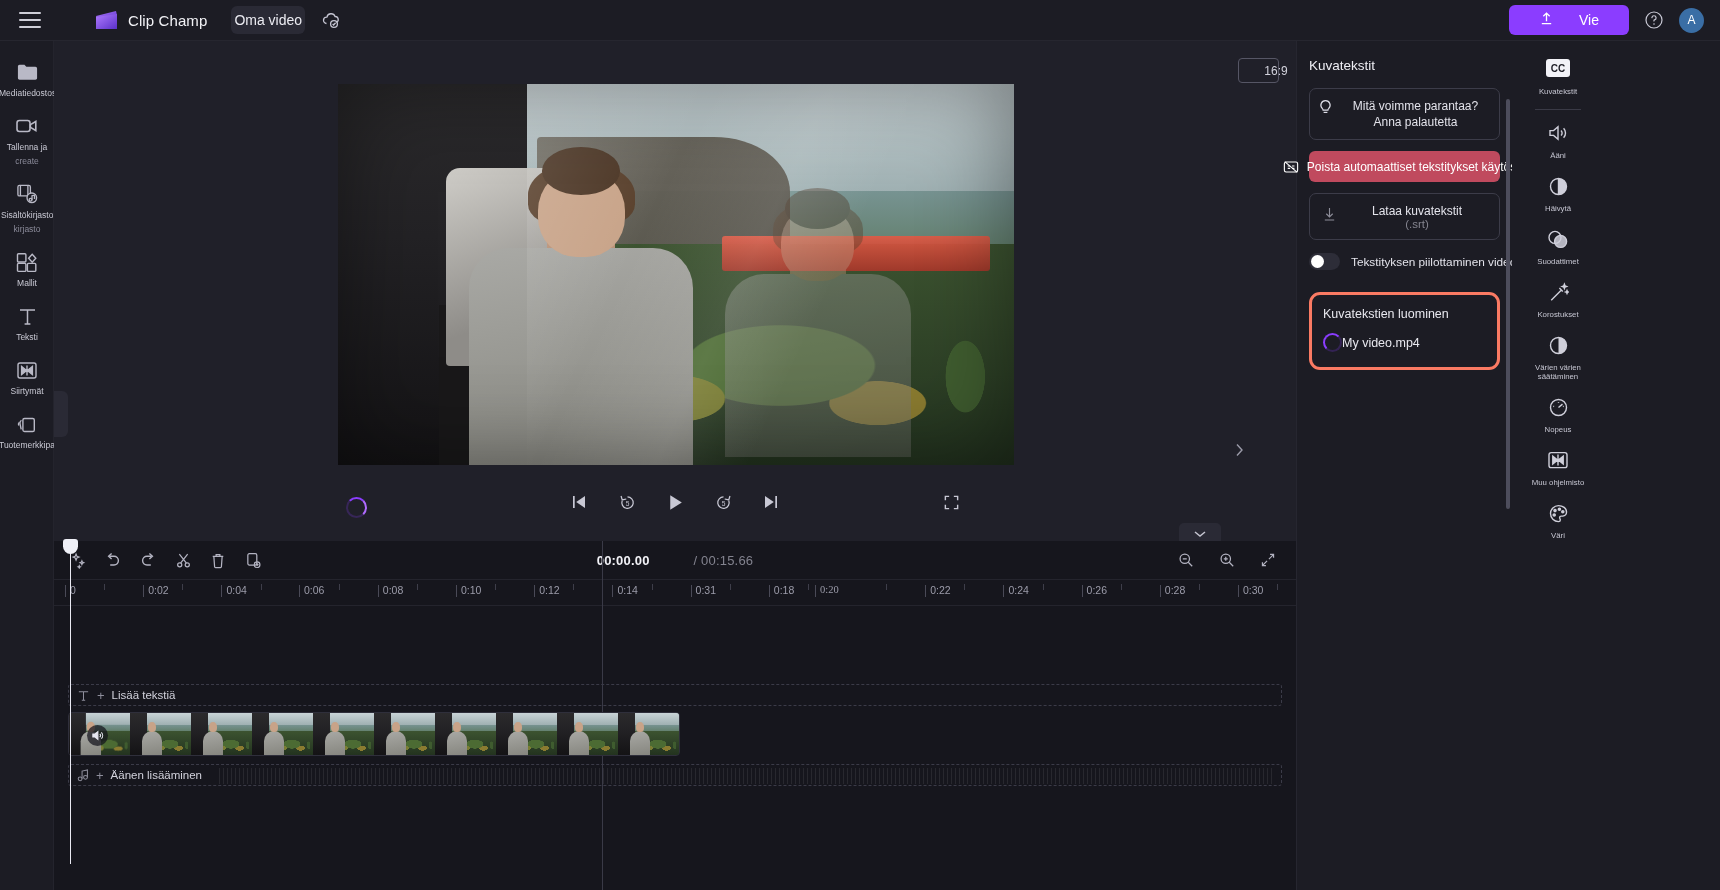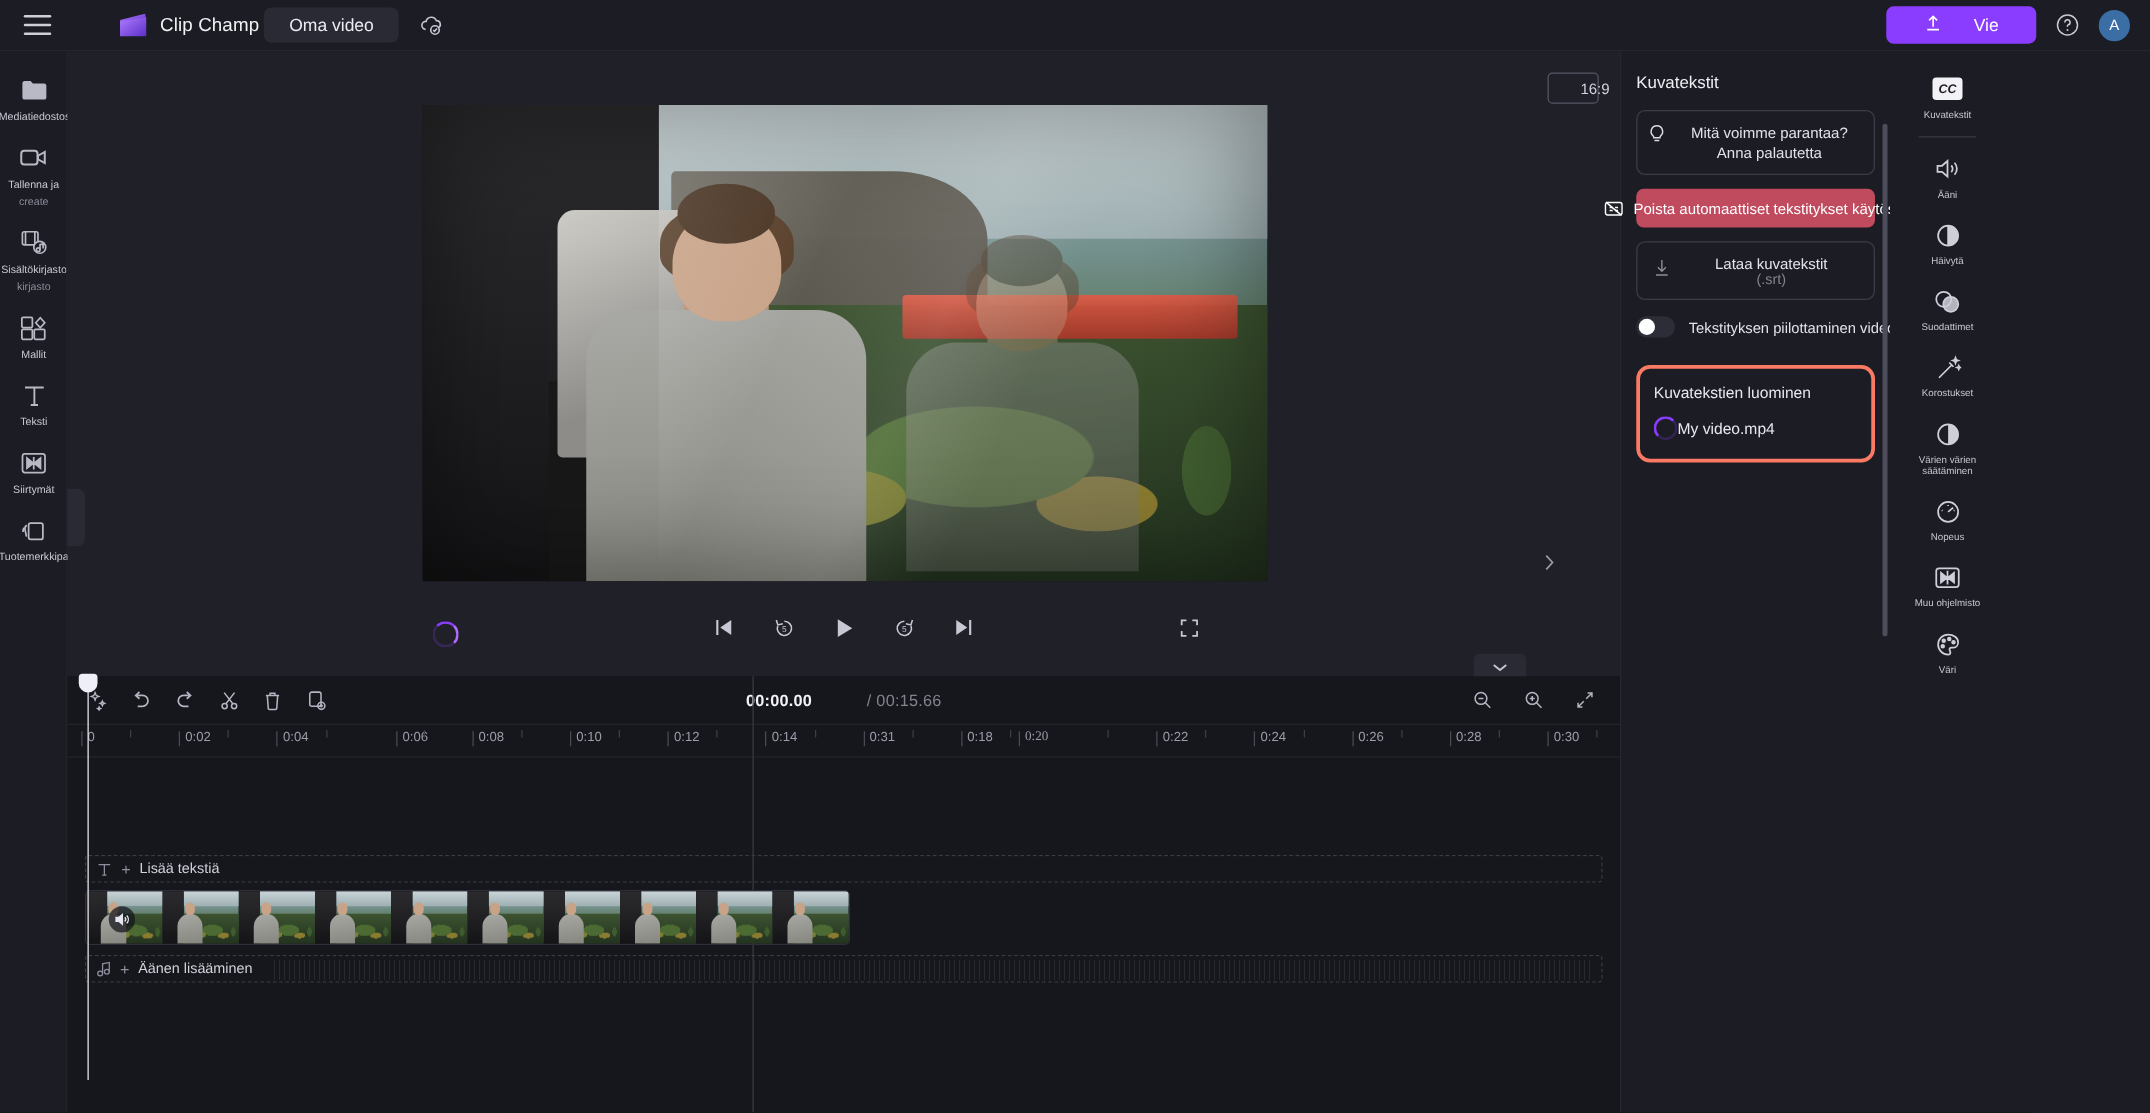--- a/index.html
+++ b/index.html
@@ -18,21 +18,21 @@
     background: #1c1c24;
     display: flex; align-items: center;
     border-bottom: 1px solid #26262f;
   }
   .hamburger { width: 22px; height: 16px; margin-left: 19px; display: flex; flex-direction: column; justify-content: space-between; cursor: pointer; }
   .hamburger i { display: block; height: 2px; background: #cfcfd8; border-radius: 1px; }
   .brand { display: flex; align-items: center; margin-left: 52px; gap: 9px; }
   .brand-logo { width: 26px; height: 20px; position: relative; }
   .brand-name { font-size: 15px; color: #f2f2f6; letter-spacing: .1px; }
   .proj-chip {
-    margin-left: 4px; height: 28px; padding: 0 20px;
+    margin-left: 24px; height: 28px; padding: 0 3px;
     background: #2a2a35; border-radius: 6px;
     display: flex; align-items: center; font-size: 14px; color: #ececf2;
     cursor: pointer;
   }
   .cloud-ic { margin-left: 14px; width: 24px; height: 24px; display: flex; align-items: center; justify-content: center; cursor: pointer; }
   .topbar-right { margin-left: auto; display: flex; align-items: center; gap: 14px; padding-right: 16px; }
   .btn-export {
     height: 30px; width: 120px; background: #8b3dff; border: none; border-radius: 6px;
     color: #fff; font-size: 14px; font-family: "Liberation Sans", sans-serif;
     display: flex; align-items: center; justify-content: center; gap: 25px; cursor: pointer;
@@ -231,21 +231,21 @@
   .rp-scrollbar { position: absolute; right: 2px; top: 58px; width: 4px; height: 410px;
     background: #4d4d5c; border-radius: 2px; cursor: pointer; }
 
   
   .farrail {
     position: absolute; left: 1512px; top: 41px; width: 208px; height: 849px;
     background: #1c1c24; padding-top: 9px;
   }
   .fr-item { width: 64px; margin-left: 14px; padding: 9px 0 7px; display: flex; flex-direction: column;
     align-items: center; gap: 4px; cursor: pointer; }
-  .fr-item .ic { width: 24px; height: 24px; display: flex; align-items: center; justify-content: center; color: #cfcfda; font-style: italic; }
+  .fr-item .ic { width: 24px; height: 24px; display: flex; justify-content: center; color: #cfcfda; }
   .fr-item .lb { font-size: 7.8px; line-height: 9px; color: #c6c6d2; text-align: center; width: 68px; }
   .fr-divider { width: 46px; height: 1px; background: #3a3a46; margin: 6px 0 4px 23px; }
   .cc-badge { width: 25px; height: 18px; background: #f2f2f7; border-radius: 3px;
     display: flex; align-items: center; justify-content: center;
     font-size: 10px; font-weight: bold; color: #1c1c24; }
 </style>
 </head>
 <body>
 
 <div id="app">
@@ -535,21 +535,21 @@
           <span class="bar"></span>
         </div>
         <div class="tick" style="left: 94.2px;"><span class="bar"></span><span>0:02</span></div>
         <div class="tick minor" style="left: 133.3px;">
           <span class="bar"></span>
         </div>
         <div class="tick" style="left: 172.4px;"><span class="bar"></span><span>0:04</span></div>
         <div class="tick minor" style="left: 211.5px;">
           <span class="bar"></span>
         </div>
-        <div class="tick" style="left: 268px;"><span class="bar"></span><span>0:06</span></div>
+        <div class="tick" style="left: 250px;"><span class="bar"></span><span>0:06</span></div>
         <div class="tick minor" style="left: 289.7px;">
           <span class="bar"></span>
         </div>
         <div class="tick" style="left: 328.8px;"><span class="bar"></span><span>0:08</span></div>
         <div class="tick minor" style="left: 367.9px;">
           <span class="bar"></span>
         </div>
         <div class="tick" style="left: 407px;"><span class="bar"></span><span>0:10</span></div>
         <div class="tick minor" style="left: 446.1px;">
           <span class="bar"></span>

